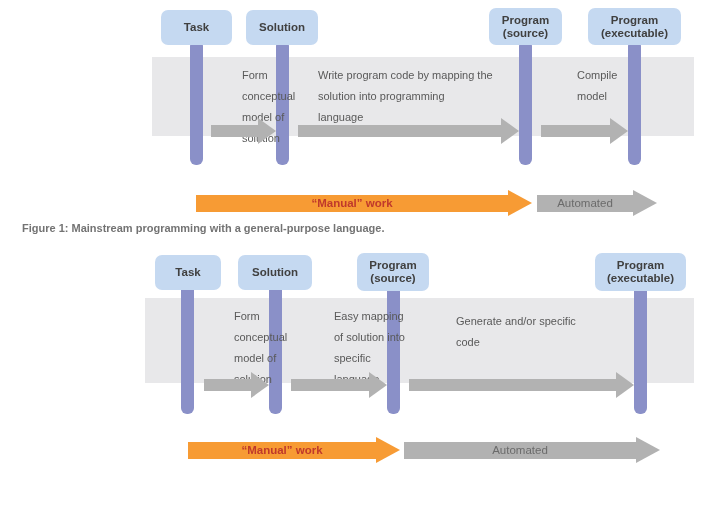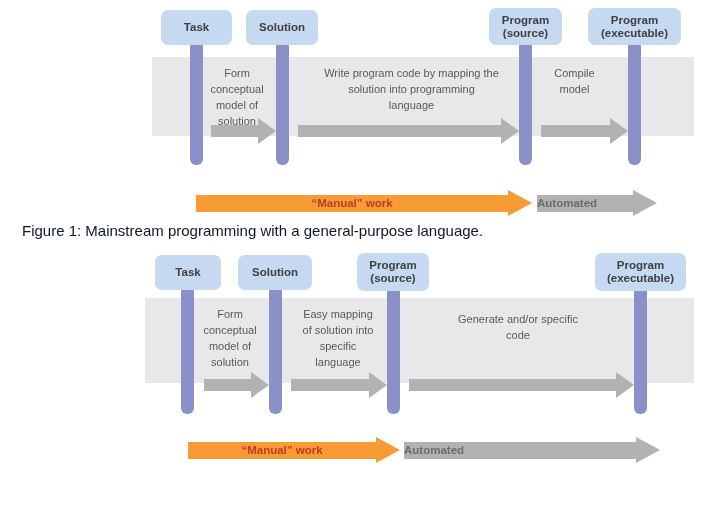--- a/index.html
+++ b/index.html
@@ -62,23 +62,24 @@
     box-sizing: border-box;
     padding: 2px 4px;
     white-space: pre-line;
   }
 
   
   .phase-text {
     position: absolute;
     color: #595959;
     font-size: 11px;
-    line-height: 16px;
-    text-align: center;
+    line-height: 21px;
+    text-align: left;
     white-space: pre-line;
+    margin-left: 44px;
   }
 
   
   .arrow-grey {
     position: absolute;
   }
   .arrow-grey .shaft {
     position: absolute;
     left: 0;
     background: #b2b2b2;
@@ -115,31 +116,32 @@
     position: absolute;
     color: #c0392b;
     font-weight: bold;
     font-size: 11.5px;
     white-space: nowrap;
     text-align: center;
   }
   .arrow-grey .label {
     position: absolute;
     color: #6b6b6b;
-    font-weight: bold;
+    font-weight: normal;
     font-size: 11.5px;
     white-space: nowrap;
+    text-align: center;
   }
 
   .caption {
     position: absolute;
     left: 22px;
-    color: #0f172a;
-    font-weight: normal;
-    font-size: 15px;
+    color: #737373;
+    font-weight: bold;
+    font-size: 11px;
     white-space: nowrap;
   }
   #caption-1 { top: 222px; }
 </style>
 </head>
 <body>
 
 <div class="figure" id="figure-1">
   <div class="diagram">
 
@@ -154,21 +156,21 @@
     <div class="node" style="left:246px; top:10px; width:72px; height:35px;">Solution</div>
     <div class="node" style="left:489px; top:8px; width:73px; height:37px;">Program
 (source)</div>
     <div class="node" style="left:588px; top:8px; width:93px; height:37px;">Program
 (executable)</div>
 
     <div class="phase-text" style="left:198px; top:65px; width:78px;">Form
 conceptual
 model of
 solution</div>
-    <div class="phase-text" style="left:302px; top:65px; width:219px;">Write program code by mapping the
+    <div class="phase-text" style="left:274px; top:65px; width:219px;">Write program code by mapping the
 solution into programming
 language</div>
     <div class="phase-text" style="left:533px; top:65px; width:83px;">Compile
 model</div>
 
     <div class="arrow-grey" style="left:211px; top:118px; width:65px; height:26px;">
       <div class="shaft" style="top:7px; width:47px; height:12px;"></div>
       <div class="head" style="left:47px; top:0; border-width:13px 0 13px 18px;"></div>
     </div>
 

